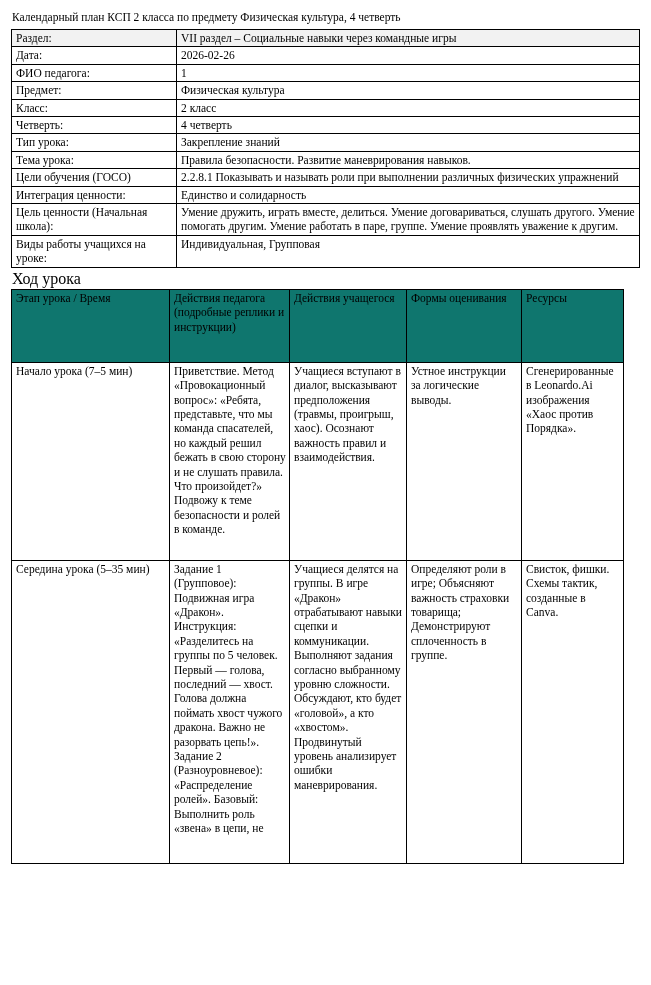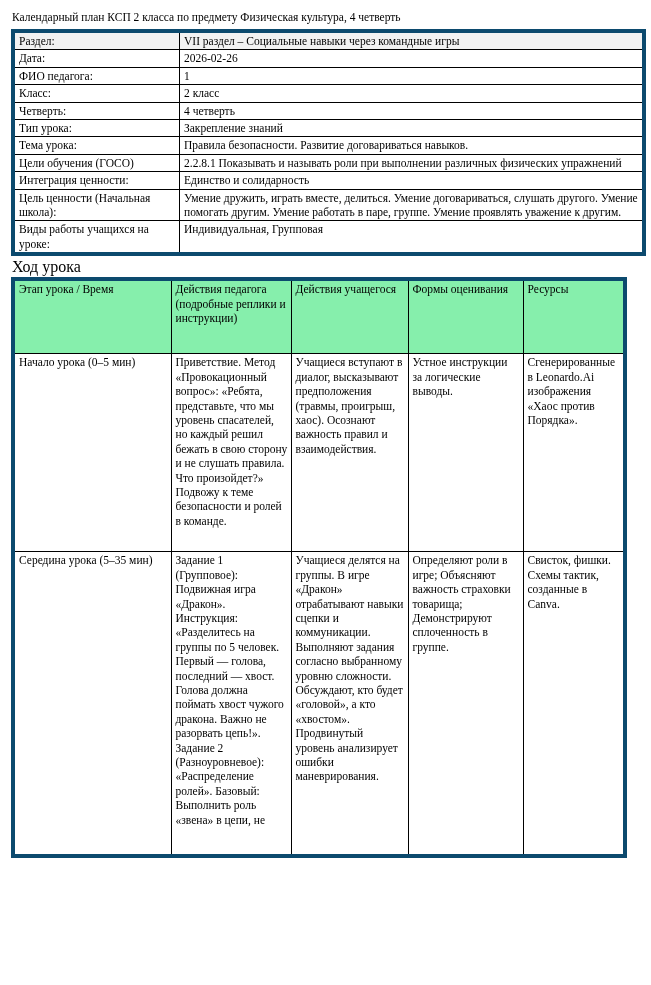--- a/index.html
+++ b/index.html
@@ -24,21 +24,21 @@
   .doc-title {
     font-size: 11.5px;
     line-height: 14px;
     margin: 0 0 5px 1px;
     white-space: nowrap;
   }
   table.info, table.lesson {
     border-collapse: collapse;
     width: 612px;
     table-layout: fixed;
-    border: 4px solid #0c4a6e;
+    border: 1px solid #0c4a6e;
   }
   table.info td, table.lesson td, table.lesson th {
     border: 1px solid #000000;
     vertical-align: top;
     padding: 1px 3px 1px 4px;
     font-size: 11.5px;
     line-height: 14.4px;
     font-weight: normal;
     text-align: left;
     word-wrap: break-word;
@@ -50,21 +50,21 @@
   table.info td.lbl { width: 157px; }
   table.info td.val { width: 455px; }
 
   .section-label {
     font-size: 16px;
     line-height: 15px;
     margin: 3px 0 3px 1px;
   }
 
   table.lesson th {
-    background: #86efac;
+    background: #0f766e;
   }
   table.lesson col.c1 { width: 158px; }
   table.lesson col.c2 { width: 120px; }
   table.lesson col.c3 { width: 117px; }
   table.lesson col.c4 { width: 115px; }
   table.lesson col.c5 { width: 102px; }
 
   .hdr-cell { height: 70px; }
   .row1 td { height: 195px; }
   .row2 td { height: 300px; }
@@ -84,34 +84,38 @@
       </tr>
       <tr>
         <td class="lbl">Дата:</td>
         <td class="val">2026-02-26</td>
       </tr>
       <tr>
         <td class="lbl">ФИО педагога:</td>
         <td class="val">1</td>
       </tr>
       <tr>
+        <td class="lbl">Предмет:</td>
+        <td class="val">Физическая культура</td>
+      </tr>
+      <tr>
         <td class="lbl">Класс:</td>
         <td class="val">2 класс</td>
       </tr>
       <tr>
         <td class="lbl">Четверть:</td>
         <td class="val">4 четверть</td>
       </tr>
       <tr>
         <td class="lbl">Тип урока:</td>
         <td class="val">Закрепление знаний</td>
       </tr>
       <tr>
         <td class="lbl">Тема урока:</td>
-        <td class="val">Правила безопасности. Развитие договариваться навыков.</td>
+        <td class="val">Правила безопасности. Развитие маневрирования навыков.</td>
       </tr>
       <tr>
         <td class="lbl">Цели обучения (ГОСО)</td>
         <td class="val">2.2.8.1 Показывать и называть роли при выполнении различных физических упражнений</td>
       </tr>
       <tr>
         <td class="lbl">Интеграция ценности:</td>
         <td class="val">Единство и солидарность</td>
       </tr>
       <tr>
@@ -139,22 +143,22 @@
       <tr>
         <th class="hdr-cell">Этап урока / Время</th>
         <th class="hdr-cell">Действия педагога (подробные реплики и инструкции)</th>
         <th class="hdr-cell">Действия учащегося</th>
         <th class="hdr-cell">Формы оценивания</th>
         <th class="hdr-cell">Ресурсы</th>
       </tr>
     </thead>
     <tbody>
       <tr class="row1">
-        <td>Начало урока (0–5 мин)</td>
-        <td>Приветствие. Метод «Провокационный вопрос»: «Ребята, представьте, что мы уровень спасателей, но каждый решил бежать в свою сторону и не слушать правила. Что произойдет?» Подвожу к теме безопасности и ролей в команде.</td>
+        <td>Начало урока (7–5 мин)</td>
+        <td>Приветствие. Метод «Провокационный вопрос»: «Ребята, представьте, что мы команда спасателей, но каждый решил бежать в свою сторону и не слушать правила. Что произойдет?» Подвожу к теме безопасности и ролей в команде.</td>
         <td>Учащиеся вступают в диалог, высказывают предположения (травмы, проигрыш, хаос). Осознают важность правил и взаимодействия.</td>
         <td>Устное инструкции за логические выводы.</td>
         <td>Сгенерированные в Leonardo.Ai изображения «Хаос против Порядка».</td>
       </tr>
       <tr class="row2">
         <td>Середина урока (5–35 мин)</td>
         <td>Задание 1 (Групповое): Подвижная игра «Дракон». Инструкция: «Разделитесь на группы по 5 человек. Первый — голова, последний — хвост. Голова должна поймать хвост чужого дракона. Важно не разорвать цепь!». Задание 2 (Разноуровневое): «Распределение ролей». Базовый: Выполнить роль «звена» в цепи, не</td>
         <td>Учащиеся делятся на группы. В игре «Дракон» отрабатывают навыки сцепки и коммуникации. Выполняют задания согласно выбранному уровню сложности. Обсуждают, кто будет «головой», а кто «хвостом». Продвинутый уровень анализирует ошибки маневрирования.</td>
         <td>Определяют роли в игре; Объясняют важность страховки товарища; Демонстрируют сплоченность в группе.</td>
         <td>Свисток, фишки. Схемы тактик, созданные в Canva.</td>

